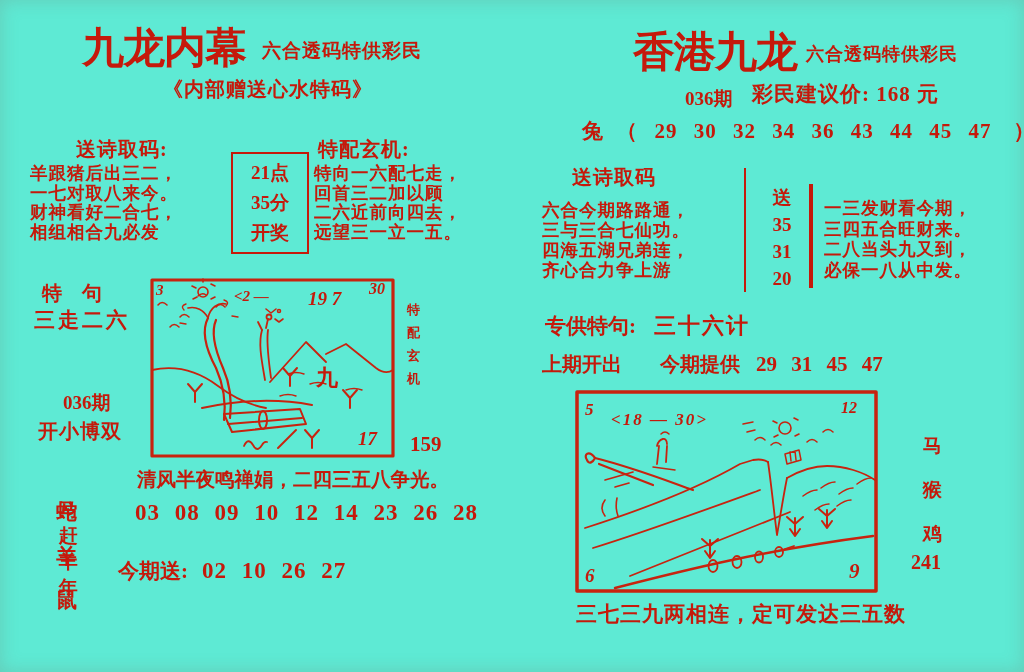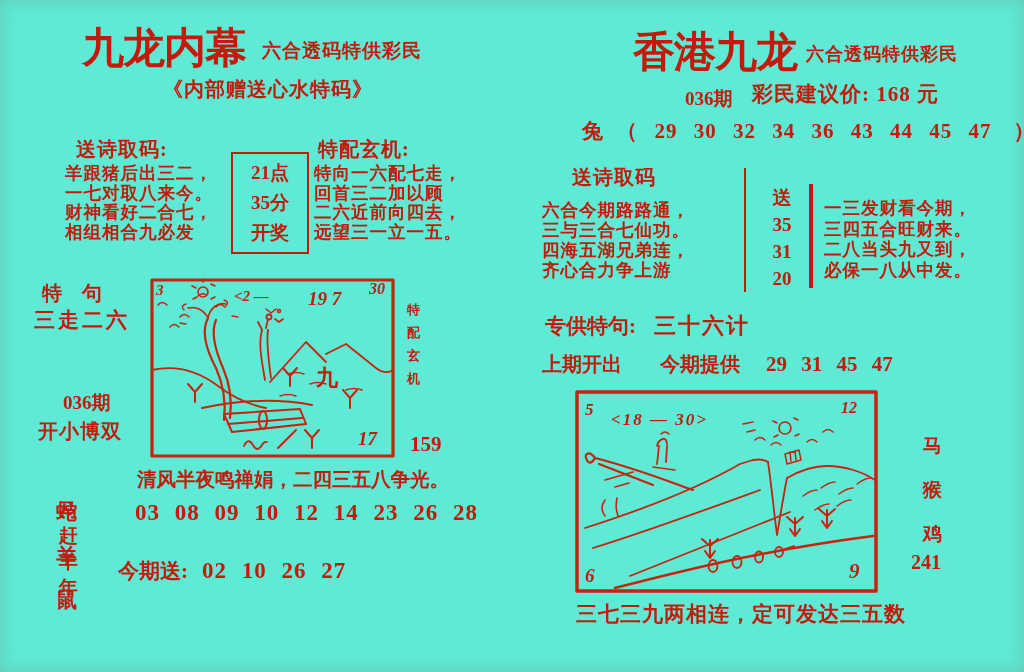--- a/index.html
+++ b/index.html
@@ -28,21 +28,21 @@
 <body>
 
 <div id="canvas">
 
   <section>
     <div class="abs" style="left:82px;top:20px;font-size:42px;letter-spacing:-1px;">九龙内幕</div>
     <div class="abs" style="left:262px;top:38px;font-size:19px;letter-spacing:1px;">六合透码特供彩民</div>
     <div class="abs" style="left:163px;top:76px;font-size:20px;letter-spacing:1px;">《内部赠送心水特码》</div>
 
     <div class="abs heading" style="left:76px;top:136px;">送诗取码:</div>
-    <div class="abs poem" style="left:30px;top:164px;margin-left:35px;">
+    <div class="abs poem" style="left:30px;top:164px;">
       <div>羊跟猪后出三二，</div>
       <div>一七对取八来今。</div>
       <div>财神看好二合七，</div>
       <div>相组相合九必发</div>
     </div>
 
     <div class="abs timebox" style="left:231px;top:152px;">
       <div>21点</div>
       <div>35分</div>
       <div>开奖</div>
@@ -166,21 +166,21 @@
     </div>
 
     <div class="abs" style="left:545px;top:311px;">
       <span style="font-size:21px;">专供特句:</span>
       <span style="font-size:22px;margin-left:14px;letter-spacing:2px;">三十六计</span>
     </div>
 
     <div class="abs" style="left:542px;top:351px;">
       <span style="font-size:20px;">上期开出</span>
       <span style="font-size:20px;margin-left:34px;">今期提供</span>
-      <span style="font-size:21px;margin-left:22px;word-spacing:9px;">29 31 45 47</span>
+      <span style="font-size:21px;margin-left:12px;word-spacing:9px;">29 31 45 47</span>
     </div>
 
     <svg style="left:575px;top:390px;" width="303" height="203" viewBox="0 0 303 203">
       <rect class="sketch" x="2" y="2" width="299" height="199" stroke-width="3.5"></rect>
       <text x="10" y="25" font-size="17" font-style="italic">5</text>
       <text x="266" y="23" font-size="16" font-style="italic">12</text>
       <text x="36" y="35" font-size="17" font-style="italic" letter-spacing="2">&lt;18 — 30&gt;</text>
       <g class="sketch" stroke-width="1.6">
         <circle cx="210" cy="38" r="6"></circle>
         <path d="M198,31 l4,2 M219,28 l4,2 M199,47 l4,-2 M220,46 l4,-2"></path>

